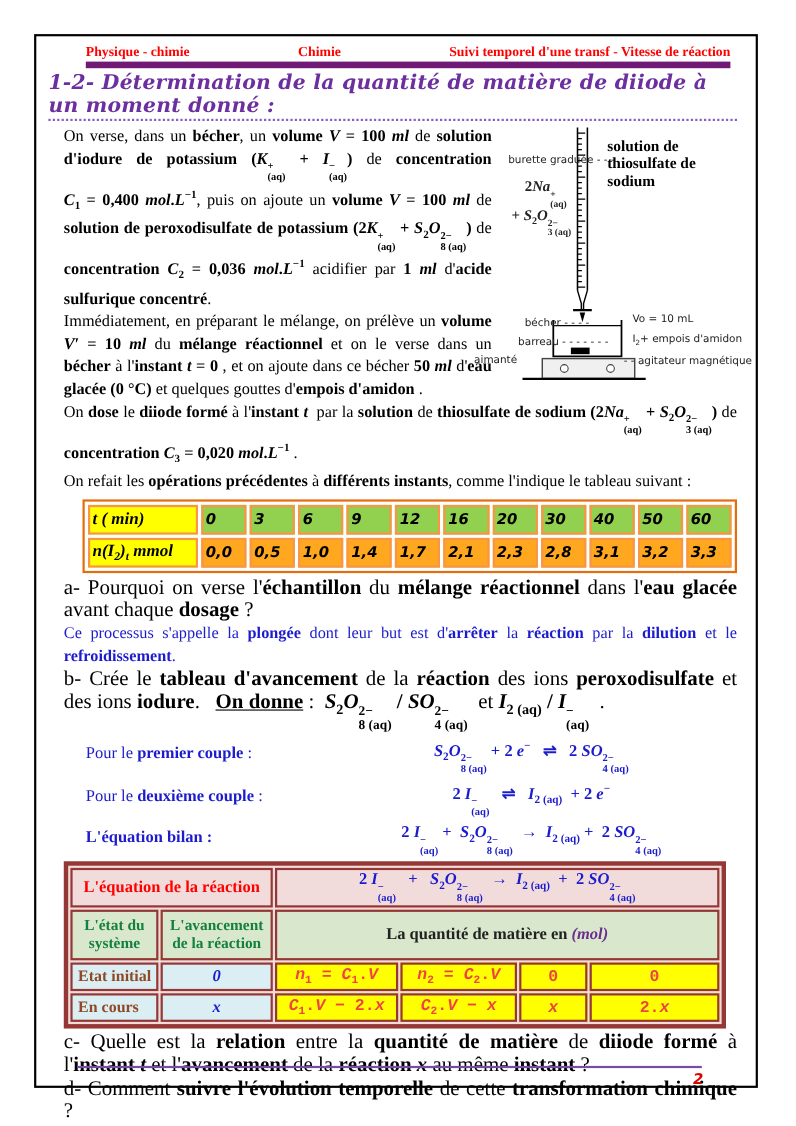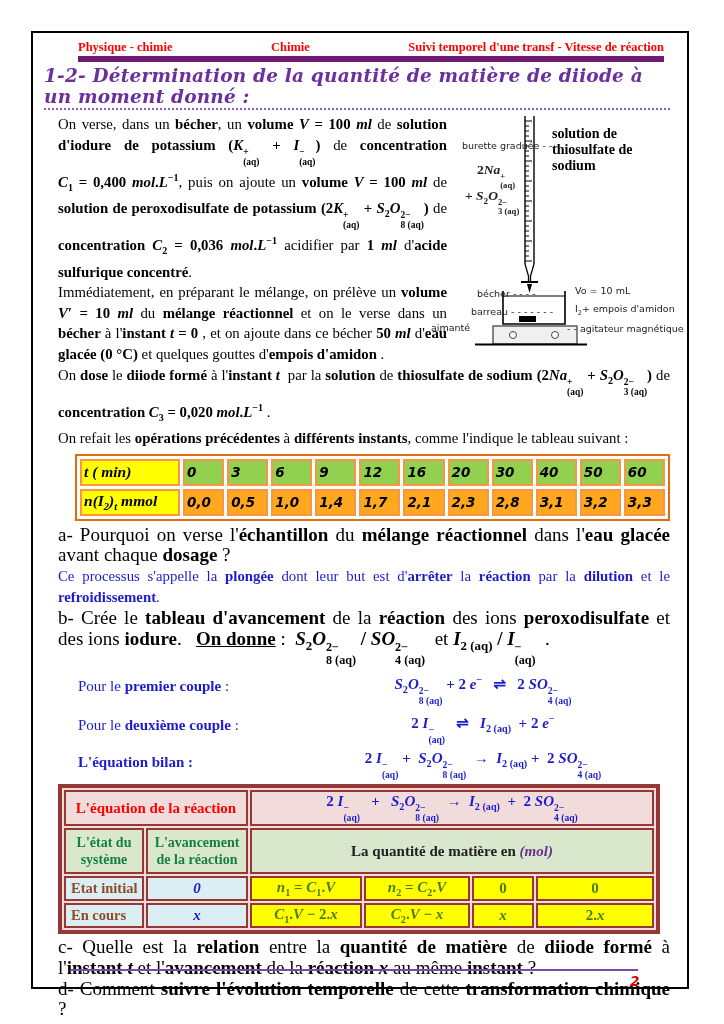--- a/index.html
+++ b/index.html
@@ -42,21 +42,21 @@
 
   
   .atable{border-collapse:separate;border-spacing:2px;background:#F2DCDB;border:4px solid #953735;table-layout:fixed;width:523px;margin:4px 0 3px 0;box-sizing:border-box;}
   .atable td{border:2px solid #953735;text-align:center;box-sizing:border-box;}
   .atable .eqlab{color:#f00;font-weight:bold;font-size:15px;background:#F2DCDB;height:32px;}
   .atable .eqcell{color:#1c1ccd;font-weight:bold;font-size:15px;background:#F2DCDB;}
   .atable .ghead{background:#D9E8CC;color:#15803d;font-weight:bold;font-size:14px;height:46px;line-height:1.25;}
   .atable .qhead{background:#D9E8CC;color:#222;font-weight:bold;font-size:15px;}
   .atable .state{background:#DAEEF3;color:#8f4a25;font-weight:bold;font-size:14.5px;text-align:left;padding-left:5px;height:25px;}
   .atable .xcell{background:#DAEEF3;color:#1c1ccd;font-weight:bold;font-style:italic;font-size:15px;}
-  .atable .ycell{background:#FFFF00;color:#4d7c0f;font-weight:bold;font-size:15px;}
+  .atable .ycell{background:#FFFF00;color:#ef4444;font-weight:bold;font-size:15px;font-family:Liberation Mono, monospace;}
 
   .qline{font-size:19px;line-height:20.6px;text-align:justify;}
   .aline{font-size:14.8px;line-height:21px;text-align:justify;color:#1c1ccd;}
 
   .footline{position:absolute;left:70px;top:969px;width:568px;border-top:2px solid #7a4aa8;}
   .pagenum{position:absolute;left:630px;top:973px;color:#e00000;font-weight:bold;font-style:italic;
            font-size:13.5px;font-family:"DejaVu Sans",sans-serif;}
 </style>
 </head>
 <body>

